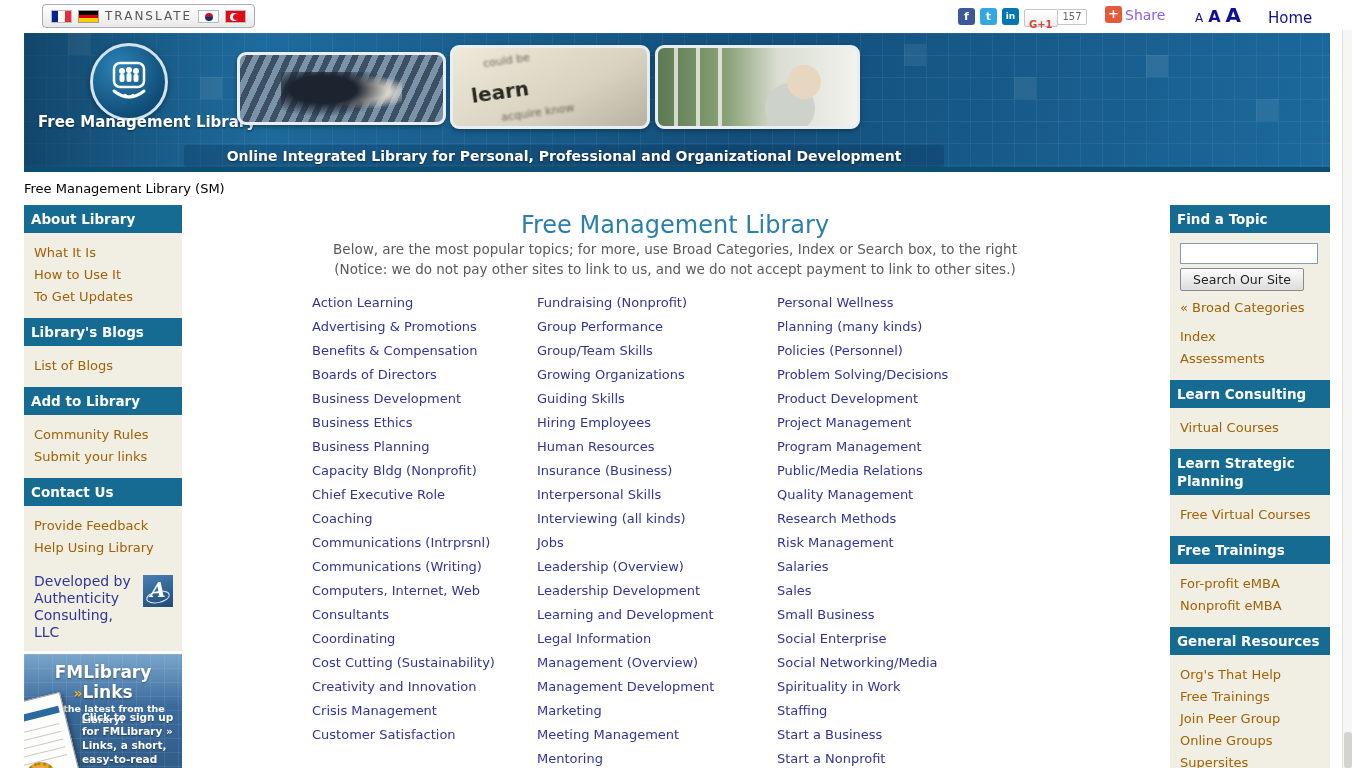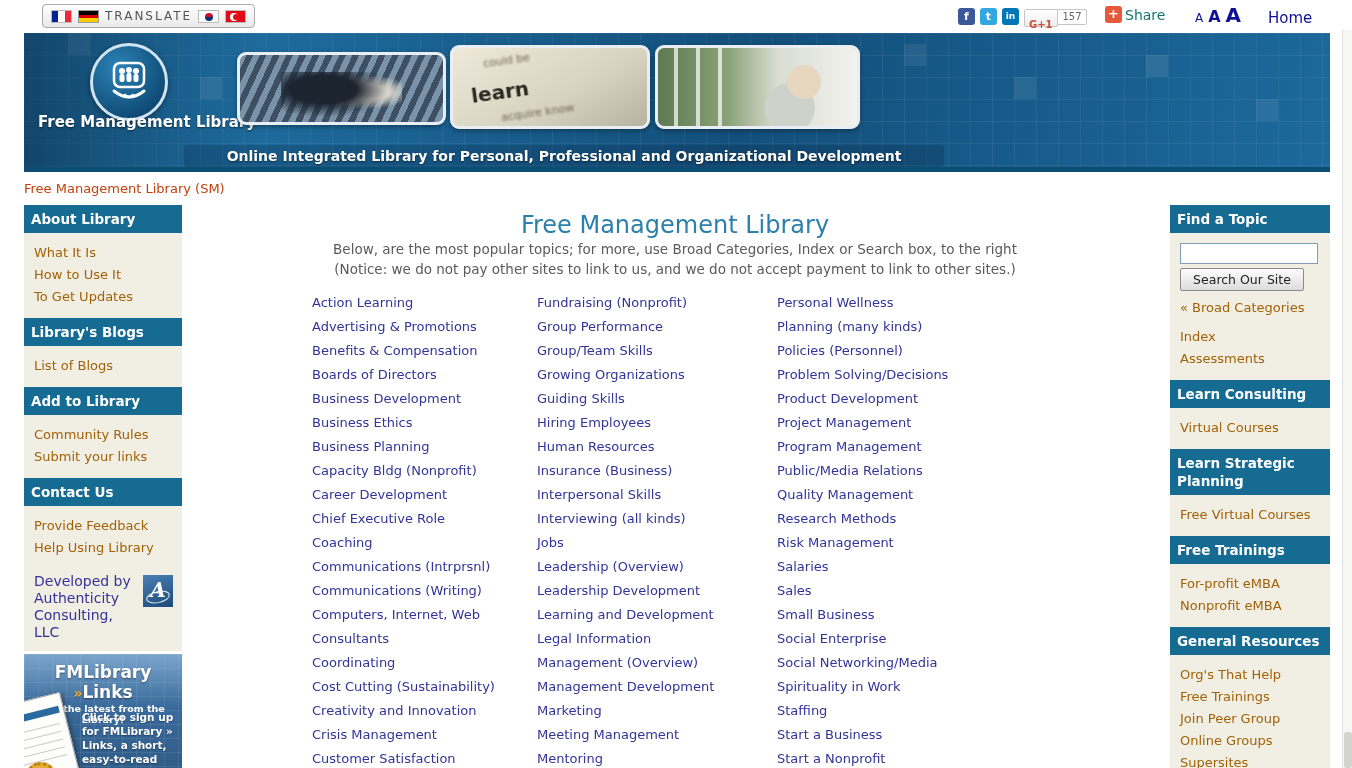--- a/index.html
+++ b/index.html
@@ -28,21 +28,21 @@
   .fb { left:958px; background:#3b5998; }
   .tw { left:980px; background:#33a8e0; }
   .li { left:1002px; background:#0077b5; font-size:9px; }
   .gplus { position:absolute; left:1024px; top:9px; height:16px; padding:8px 4px; border:1px solid #c6c6c6;
     border-radius:2px; background:linear-gradient(#fff,#ededed); font-size:10px; font-weight:bold; color:#d14836; line-height:14px; }
   .gcount { position:absolute; left:1057px; top:9px; height:16px; min-width:30px; padding:0 4px; border:1px solid #c6c6c6;
     border-radius:2px; background:#fff; font-size:10px; color:#666; line-height:14px; text-align:center; }
   .share-wrap { position:absolute; left:1105px; top:6px; display:flex; align-items:center; gap:3px; }
   .share-ico { width:17px; height:17px; border-radius:3px; background:#e4593c; color:#fff; font-weight:bold;
     font-size:13px; line-height:16px; text-align:center; }
-  .share-label { font-size:14px; color:#0f766e; }
+  .share-label { font-size:14px; color:#8b5cf6; }
   .aaa { position:absolute; left:1195px; top:3px; width:55px; display:flex; align-items:baseline; gap:5px; color:#101097; }
   .aaa span:nth-child(1){ font-size:12px; }
   .aaa span:nth-child(2){ font-size:16px; font-weight:bold; }
   .aaa span:nth-child(3){ font-size:20px; font-weight:bold; }
   .home-link { position:absolute; left:1268px; top:9px; font-size:15px; color:#101097; }
 
   
   #banner { position:absolute; left:24px; top:33px; width:1306px; height:139px; overflow:hidden;
     border-bottom:5px solid #0d4f72;
     background-color:#15537f;
@@ -82,21 +82,21 @@
   .photo3 { left:631px; width:205px; background:linear-gradient(90deg,#5d7a52 0%,#8aa277 35%,#d9ddd2 60%,#f2f2ee 100%); }
   .photo3::before { content:""; position:absolute; left:8%; top:0; width:4px; height:100%; background:rgba(255,255,255,.7);
     box-shadow:22px 0 0 rgba(255,255,255,.7),44px 0 0 rgba(255,255,255,.7); }
   .photo3::after { content:""; position:absolute; right:18%; top:22%; width:34px; height:34px; border-radius:50%;
     background:#e8d7c0; box-shadow:-14px 26px 0 8px #cdd3cb; }
   .tagline { position:absolute; left:160px; top:112px; width:760px; text-align:center; color:#fff;
     font-size:14px; font-weight:bold; text-shadow:0 1px 2px rgba(0,0,0,.5); padding:3px 0;
     background:rgba(8,40,70,.25); border-radius:3px; }
 
   
-  #breadcrumb { position:absolute; left:24px; top:181px; font-size:13px; color:#c2410c; }
+  #breadcrumb { position:absolute; left:24px; top:181px; font-size:13px; color:#000000; }
 
   
   .side-col { position:absolute; top:205px; }
   #left-sidebar { left:24px; width:158px; }
   #right-sidebar { left:1170px; width:160px; }
   .side-hdr { background:#166b93; color:#fff; font-size:13.5px; font-weight:bold; padding:5px 7px; line-height:18px; }
   .side-body { background:#f1eee3; padding:9px 9px 10px 10px; }
   .nav-link { display:block; color:#a16207; font-size:13px; line-height:22px; }
   .dev-block { margin-top:14px; position:relative; padding-right:34px; }
   .dev-link { color:#333399; font-size:14px; line-height:17px; display:block; }
@@ -248,21 +248,20 @@
   <div id="topic-cols">
     <div class="topic-col c1">
         <a class="topic-link">Action Learning</a>
         <a class="topic-link">Advertising &amp; Promotions</a>
         <a class="topic-link">Benefits &amp; Compensation</a>
         <a class="topic-link">Boards of Directors</a>
         <a class="topic-link">Business Development</a>
         <a class="topic-link">Business Ethics</a>
         <a class="topic-link">Business Planning</a>
         <a class="topic-link">Capacity Bldg (Nonprofit)</a>
-        <a class="topic-link">Career Development</a>
         <a class="topic-link">Chief Executive Role</a>
         <a class="topic-link">Coaching</a>
         <a class="topic-link">Communications (Intrprsnl)</a>
         <a class="topic-link">Communications (Writing)</a>
         <a class="topic-link">Computers, Internet, Web</a>
         <a class="topic-link">Consultants</a>
         <a class="topic-link">Coordinating</a>
         <a class="topic-link">Cost Cutting (Sustainability)</a>
         <a class="topic-link">Creativity and Innovation</a>
         <a class="topic-link">Crisis Management</a>

